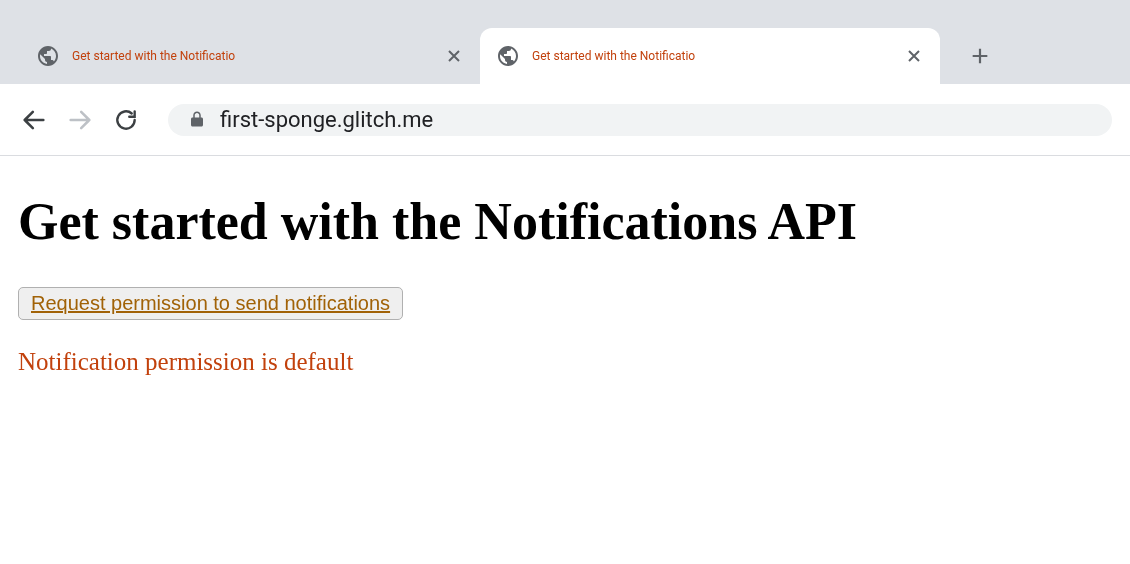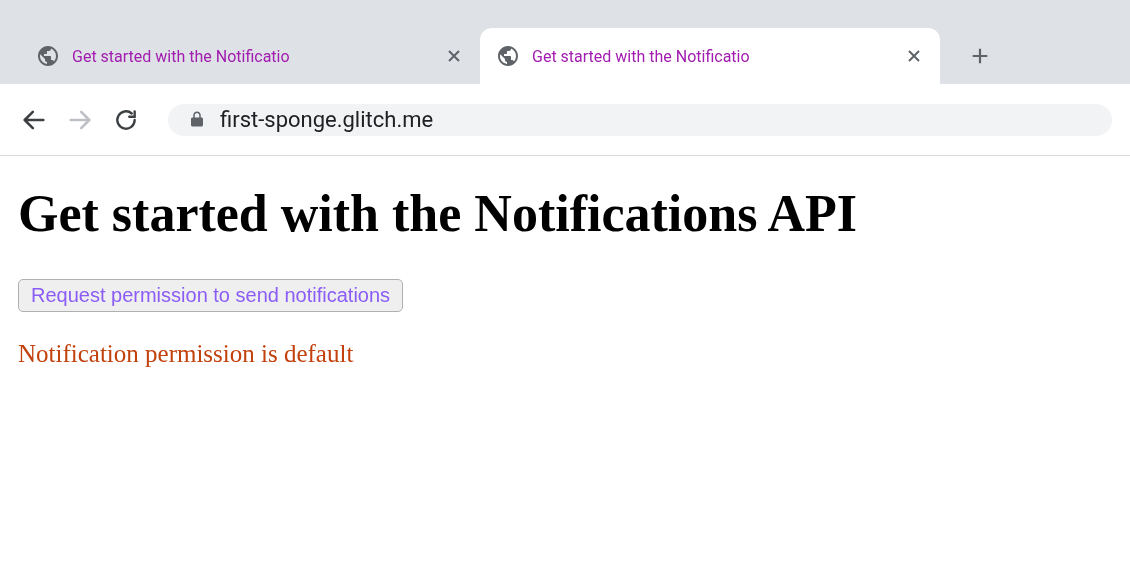--- a/index.html
+++ b/index.html
@@ -45,25 +45,25 @@
       background: #ffffff;
       color: #3c4043;
     }
     .tab-favicon {
       width: 24px;
       height: 24px;
       flex-shrink: 0;
       color: #5f6368;
     }
     .tab-title {
-      font-size: 16px;
+      font-size: 12px;
       white-space: nowrap;
       overflow: hidden;
       flex: 1;
-      color: #a21caf;
+      color: #c2410c;
       mask-image: linear-gradient(to right, black 85%, transparent 100%);
       -webkit-mask-image: linear-gradient(to right, black 85%, transparent 100%);
     }
     .tab-close {
       width: 20px;
       height: 20px;
       flex-shrink: 0;
       color: #5f6368;
       cursor: pointer;
     }
@@ -124,32 +124,33 @@
     }
     .page-content {
       padding: 20px 18px;
       background: #ffffff;
     }
     .page-content h1 {
       font-family: "Times New Roman", Times, serif;
       font-weight: bold;
       font-size: 52px;
       color: #000000;
-      margin-top: 8px;
+      margin-top: 16px;
       margin-bottom: 36px;
     }
     .page-content button {
       font-family: Arial, sans-serif;
       font-size: 20px;
       padding: 4px 12px;
       background: #efefef;
       border: 1px solid #b0b0b0;
       border-radius: 5px;
-      color: #8b5cf6;
-      cursor: pointer;
+      color: #a16207;
+      cursor: pointer;
+      text-decoration: underline;
     }
     .page-content p {
       font-family: "Times New Roman", Times, serif;
       font-size: 25px;
       color: #c2410c;
       margin: 28px 0 32px 0;
     }
   </style>
 </head>
 <body>

